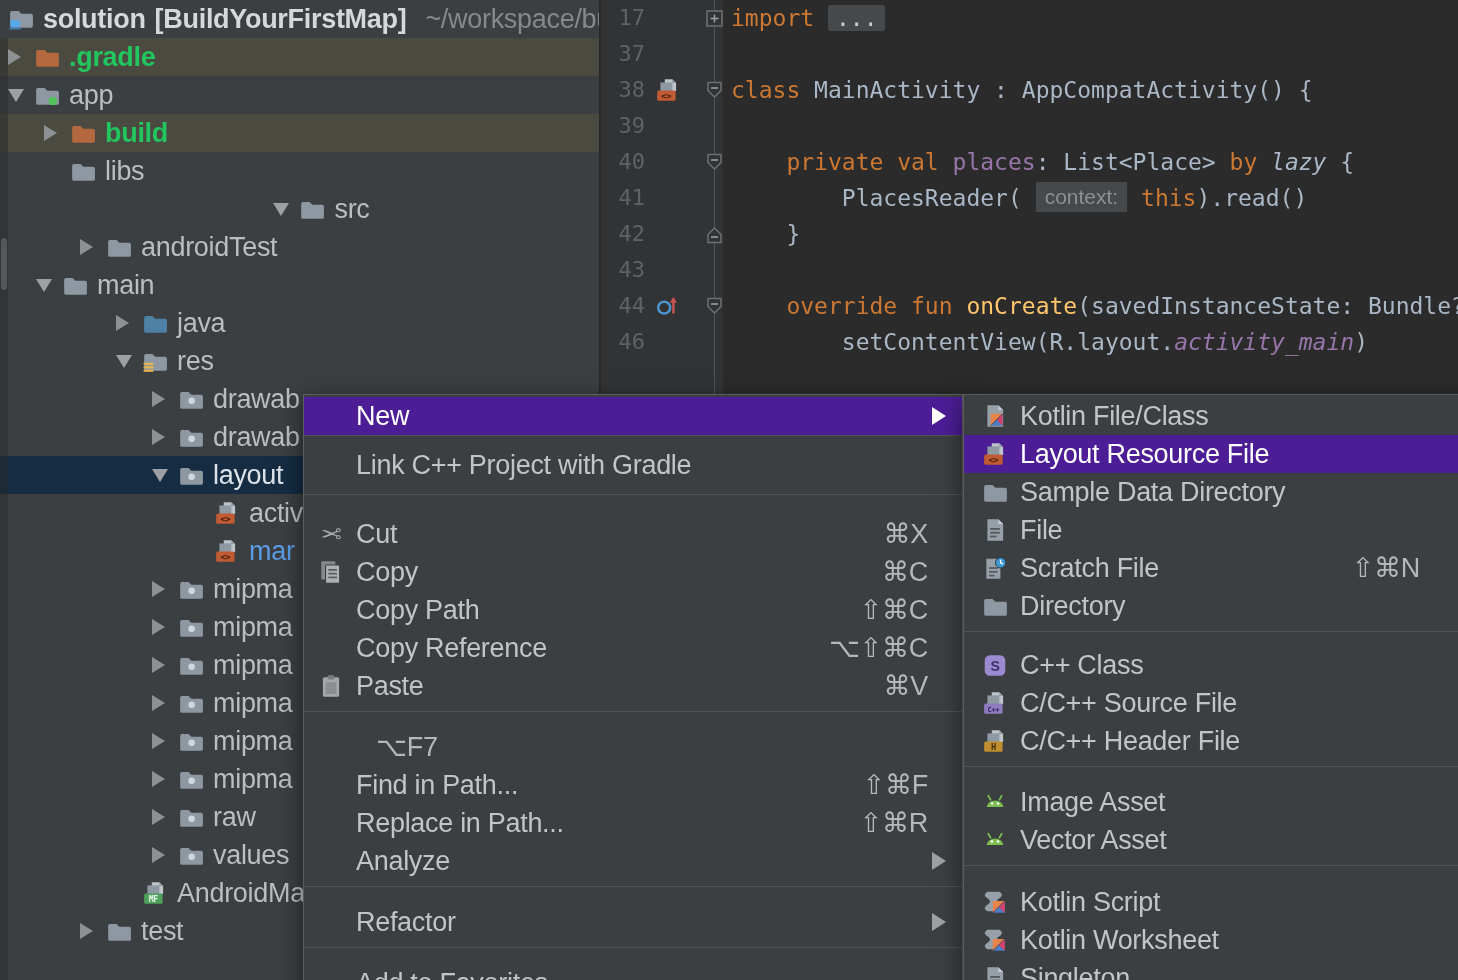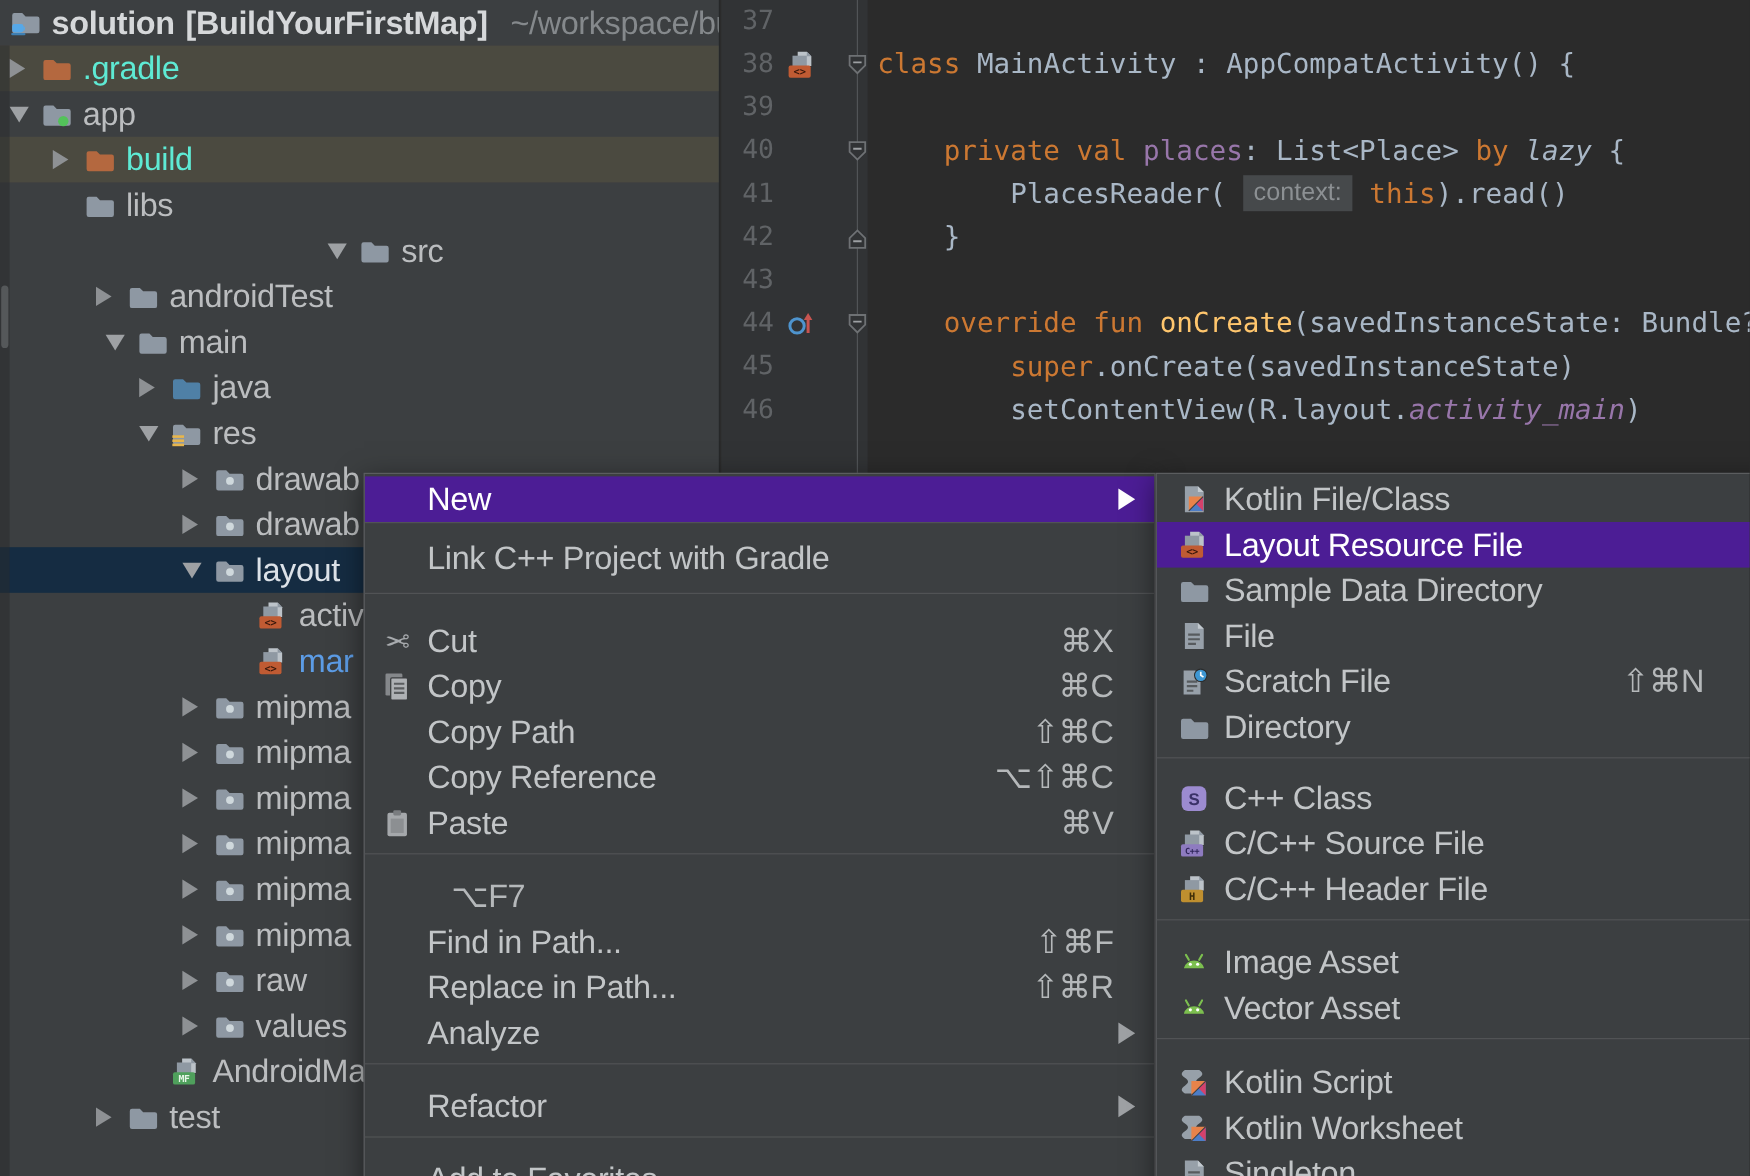--- a/index.html
+++ b/index.html
@@ -13,21 +13,21 @@
   #project-panel {
     position:absolute; left:0; top:0; width:600px; height:980px;
     background:#3C3F41; overflow:hidden; border-right:1px solid #262829;
   }
   .trow {
     height:38px; display:flex; align-items:center; white-space:nowrap;
     font-size:27px; color:#BBBDBF; letter-spacing:-0.3px;
   }
   .trow.excluded-row { background:#4B4A40; }
   .trow.selected-row { background:#152C42; color:#DCE2E8; }
-  .tlabel.excluded-text { color:#5eead4; }
+  .tlabel.excluded-text { color:#22c55e;font-weight:bold; }
   .tlabel.open-text { color:#5C9CE6; }
   .arrow-slot { width:26px; flex:0 0 26px; display:flex; align-items:center; }
   .tri-r { width:0; height:0; border-left:13px solid #8E9194; border-top:8px solid transparent; border-bottom:8px solid transparent; }
   .tri-d { width:0; height:0; border-top:13px solid #9EA1A4; border-left:8px solid transparent; border-right:8px solid transparent; }
   .ticon { width:26px; height:26px; flex:0 0 26px; margin-right:9px; }
   .ticon svg { width:26px; height:26px; display:block; }
   #root-row { font-weight:bold; color:#D6D8DA; }
   #root-row .rpath { font-weight:normal; color:#85898C; margin-left:10px; }
   #root-row .rname { margin-right:9px; }
   #panel-strip { position:absolute; left:0; top:38px; width:8px; height:942px; background:rgba(40,42,44,.5); }
@@ -164,21 +164,21 @@
         <span class="arrow-slot">
           <span class="tri-r"></span>
         </span>
         <span class="ticon">
           <svg viewBox="0 0 24 24">
             <path d="M2 7.2 q0-1.7 1.7-1.7 h6 l2.6 2.6 h9 q1.7 0 1.7 1.7 v9.5 q0 1.7 -1.7 1.7 h-17.6 q-1.7 0 -1.7-1.7 z" fill="#8E98A3"></path>
           </svg>
         </span>
         <span class="tlabel">androidTest</span>
       </div>
-      <div class="trow" style="padding-left: 88px;">
+      <div class="trow" style="padding-left: 36px;">
         <span class="arrow-slot">
           <span class="tri-d"></span>
         </span>
         <span class="ticon">
           <svg viewBox="0 0 24 24">
             <path d="M2 7.2 q0-1.7 1.7-1.7 h6 l2.6 2.6 h9 q1.7 0 1.7 1.7 v9.5 q0 1.7 -1.7 1.7 h-17.6 q-1.7 0 -1.7-1.7 z" fill="#8E98A3"></path>
           </svg>
         </span>
         <span class="tlabel">main</span>
       </div>
@@ -394,20 +394,25 @@
     </div>
   <div id="panel-strip">
     <div id="panel-thumb"></div>
   </div>
 </div>
 
 <div id="editor">
   <div id="gutter-bg"></div>
   <div id="fold-line"></div>
   <div id="code-lines">
+      <div class="code-line"><span class="ln">17</span><span class="fmark"><svg viewBox="0 0 19 19">
+            <rect x="2" y="2" width="15" height="15" fill="#313335" stroke="#6E7174" stroke-width="1.5"></rect>
+            <line x1="5.5" y1="9.5" x2="13.5" y2="9.5" stroke="#9DA0A3" stroke-width="1.6"></line>
+            <line x1="9.5" y1="5.5" x2="9.5" y2="13.5" stroke="#9DA0A3" stroke-width="1.6"></line>
+          </svg></span><span class="ctext"><span class="kw">import </span><span class="fold-box">...</span></span></div>
       <div class="code-line"><span class="ln">37</span><span class="ctext"></span></div>
       <div class="code-line"><span class="ln">38</span><span class="gicon"><svg viewBox="0 0 24 24">
   <path d="M9 2 h7 l3.5 3.5 V13 H9 Z" fill="#BCC3C9"></path>
             <path d="M16 2 l3.5 3.5 H16 Z" fill="#8F99A3"></path>
   <rect x="5" y="5" width="11" height="11" fill="#8F99A3"></rect>
             <rect x="2" y="12.5" width="17" height="9.5" rx="1.5" fill="#C05B33"></rect>
             <text x="10.5" y="20.2" font-family="DejaVu Sans Mono,monospace" font-size="8" font-weight="bold" fill="#35160A" text-anchor="middle">&lt;&gt;</text>
           </svg></span><span class="fmark"><svg viewBox="0 0 19 19">
             <path d="M3 1.5 H16 V9.5 L9.5 16 L3 9.5 Z" fill="#313335" stroke="#6E7174" stroke-width="1.5"></path>
             <line x1="6" y1="7" x2="13" y2="7" stroke="#9DA0A3" stroke-width="1.6"></line>
@@ -424,21 +429,20 @@
           </svg></span><span class="ctext">    <span class="plain">}</span></span></div>
       <div class="code-line"><span class="ln">43</span><span class="ctext"></span></div>
       <div class="code-line"><span class="ln">44</span><span class="gicon"><svg viewBox="0 0 24 24">
             <circle cx="8.5" cy="13.5" r="5.5" fill="none" stroke="#4E94CE" stroke-width="2.3"></circle>
             <line x1="17" y1="19" x2="17" y2="8" stroke="#C75450" stroke-width="2.3"></line>
             <polygon points="17,3.5 13.7,9 20.3,9" fill="#C75450"></polygon>
           </svg></span><span class="fmark"><svg viewBox="0 0 19 19">
             <path d="M3 1.5 H16 V9.5 L9.5 16 L3 9.5 Z" fill="#313335" stroke="#6E7174" stroke-width="1.5"></path>
             <line x1="6" y1="7" x2="13" y2="7" stroke="#9DA0A3" stroke-width="1.6"></line>
           </svg></span><span class="ctext">    <span class="kw">override fun </span><span class="fn">onCreate</span><span class="plain">(savedInstanceState: Bundle?</span></span></div>
-      <div class="code-line"><span class="ln">45</span><span class="ctext">        <span class="kw">super</span><span class="plain">.onCreate(savedInstanceState)</span></span></div>
       <div class="code-line"><span class="ln">46</span><span class="ctext">        <span class="plain">setContentView(R.layout.</span><span class="prop-italic">activity_main</span><span class="plain">)</span></span></div>
     </div>
 </div>
 
 <div id="context-menu" class="popup">
     <div class="msection s1">
       <div class="mitem selected">
         <span class="mlabel">New</span>
         <span class="marrow"></span>
       </div>

